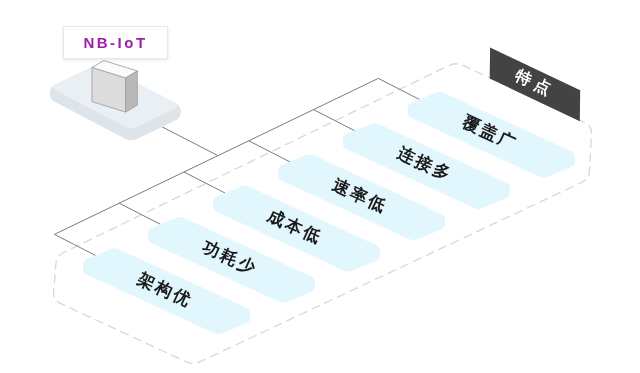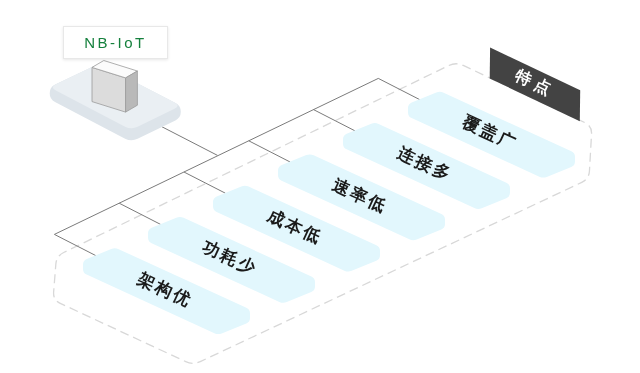--- a/index.html
+++ b/index.html
@@ -6,22 +6,22 @@
   body{width:640px;height:373px;overflow:hidden;
        font-family:"Liberation Sans","DejaVu Sans",sans-serif;}
   #stage{position:relative;width:640px;height:373px;background:#ffffff;}
   #scene{position:absolute;left:0;top:0;width:640px;height:373px;}
   .card-label{position:absolute;white-space:nowrap;color:#1a1a1a;
               font-weight:700;font-size:17px;letter-spacing:2.5px;
               transform-origin:50% 50%;}
   .badge-label{position:absolute;white-space:nowrap;color:#ffffff;
                font-weight:700;font-size:16px;letter-spacing:5px;
                transform-origin:50% 50%;}
-  .tag-label{position:absolute;white-space:nowrap;color:#15803d;
-             font-size:15px;letter-spacing:2.5px;}
+  .tag-label{position:absolute;white-space:nowrap;color:#a21caf;
+             font-size:15px;letter-spacing:2.5px;font-weight:bold;}
 </style>
 </head>
 <body>
 
 <div id="stage">
   <svg id="scene" width="640" height="373" viewBox="0 0 640 373">
       <path d="M448.80363136175265,65.49460704836041Q456,62 463.23854961760793,65.40637629063903L584.761450382392,122.59362370936097Q592,126 591.5478935038187,133.98721476586869L589.4521064961813,171.01278523413131Q589,179 581.758965905328,182.4010917717399L200.24103409467205,361.5989082282601Q193,365 185.74392825801255,361.631109548363L60.256071741987455,303.368890451637Q53,300 53.63435985166451,292.02519043621754L55.86564014833549,263.97480956378246Q56.5,256 63.696368638247336,252.5053929516396Z" fill="none" stroke="#d8d8d8" stroke-width="1.3" stroke-dasharray="9 5" stroke-linecap="butt"></path>
       <g>
         <line x1="378.3" y1="78.4" x2="54.4" y2="234.4" stroke="#7b7b7b" stroke-width="1"></line>
         <line x1="378.3" y1="78.4" x2="419.7" y2="99.60000000000001" stroke="#7b7b7b" stroke-width="1"></line>

